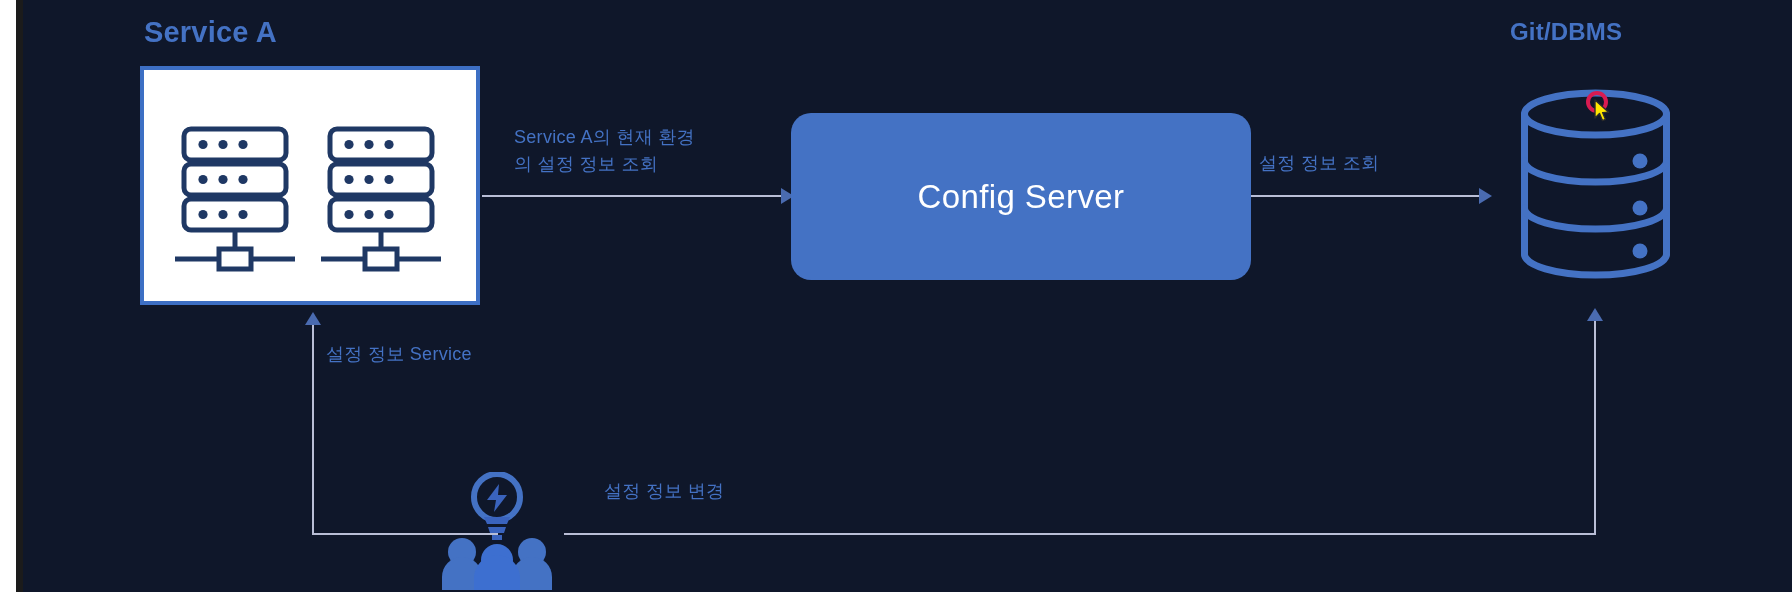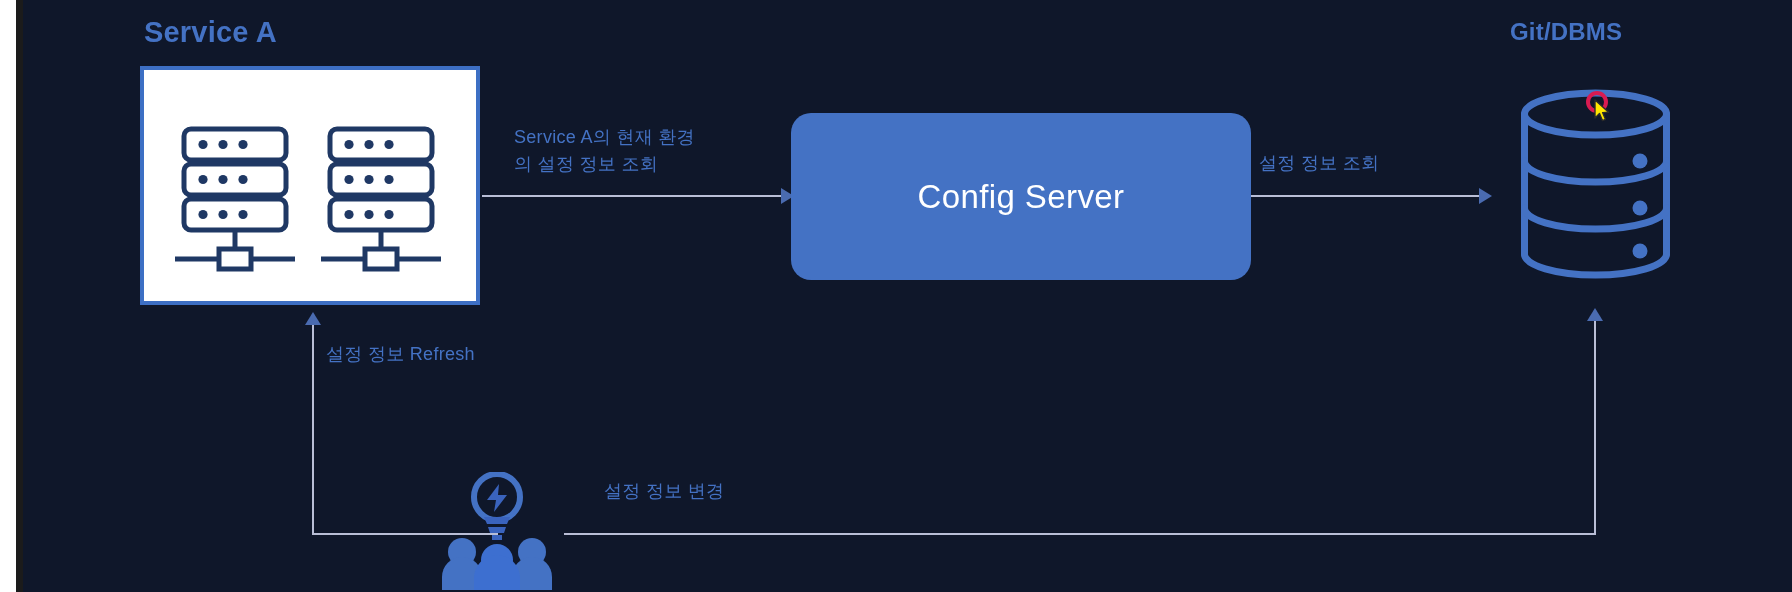--- a/index.html
+++ b/index.html
@@ -286,21 +286,21 @@
       <circle cx="56" cy="88" r="16"></circle>
       <path d="M33 118 v-12 a23 23 0 0 1 46 0 v12 Z"></path>
     </g>
   </svg>
 
   <div class="edge-label" id="label-query-env">Service A의 현재 환경
 의 설정 정보 조회</div>
 
   <div class="edge-label" id="label-query-config">설정 정보 조회</div>
 
-  <div class="edge-label" id="label-refresh">설정 정보 Refresh</div>
+  <div class="edge-label" id="label-refresh">설정 정보 Service</div>
 
   <div class="edge-label" id="label-change">설정 정보 변경</div>
 
   <div id="click-ripple"></div>
   <svg id="mouse-cursor" viewBox="0 0 17 24">
     <path d="M1 1 L1 19 L5.5 14.6 L8.4 21.6 L11.4 20.3 L8.6 13.6 L14.6 13.3 Z" fill="#ffe600" stroke="#2b2b2b" stroke-width="1.4" stroke-linejoin="round"></path>
   </svg>
 
 </div>
 

